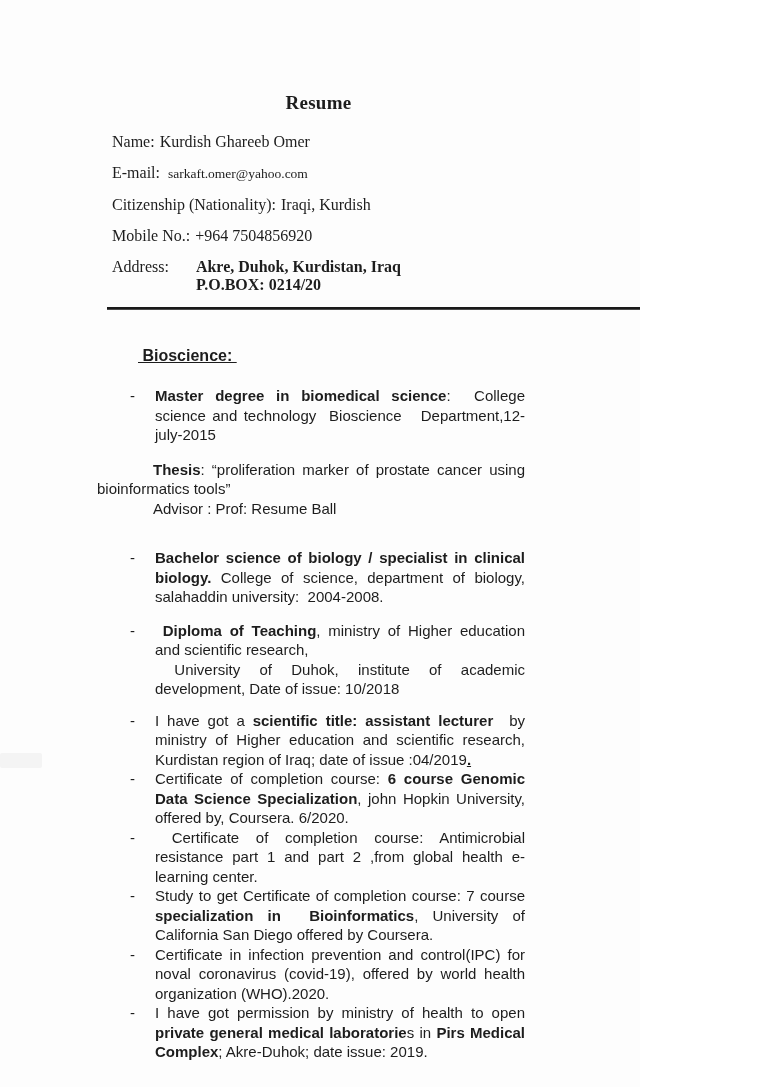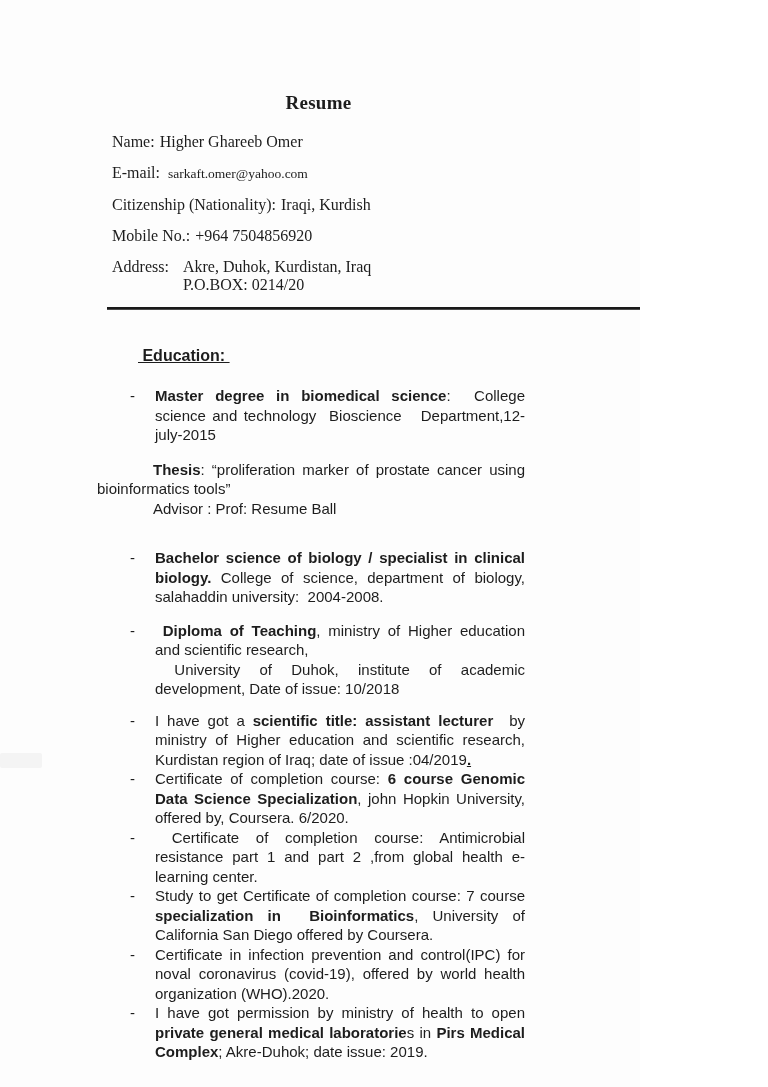--- a/index.html
+++ b/index.html
@@ -30,21 +30,21 @@
     margin-top: 19px;
     font-family: "Liberation Serif", serif;
     font-size: 16px;
     line-height: 18px;
   }
   .c-row { margin-bottom: 13px; }
   .c-row .lbl { font-weight: 400; }
   .c-row .val { margin-left: 5px; }
   .c-row .val.small { font-size: 13.5px; margin-left: 8px; }
   .c-row.addr { display: flex; }
-  .addr-lines { margin-left: 14px; }
+  .addr-lines { margin-left: 27px; font-weight: bold; }
   .addr-lines div { margin-bottom: 0; }
   
   .divider {
     margin: 7px 0 0 -5px;
     width: 548px;
     height: 2px;
     border-top: 2px solid #191919;
     border-bottom: 1px solid #4a4a4a;
   }
   
@@ -87,21 +87,21 @@
 </style>
 </head>
 <body>
 
 <div class="page">
 
   <h1 class="title">Resume</h1>
 
   <section class="contact">
     <p class="c-row">
-      <span class="lbl">Name:</span><span class="val">Higher Ghareeb Omer</span>
+      <span class="lbl">Name:</span><span class="val">Kurdish Ghareeb Omer</span>
     </p>
     <p class="c-row">
       <span class="lbl">E-mail:</span><span class="val small">sarkaft.omer@yahoo.com</span>
     </p>
     <p class="c-row">
       <span class="lbl">Citizenship (Nationality):</span><span class="val">Iraqi, Kurdish</span>
     </p>
     <p class="c-row">
       <span class="lbl">Mobile No.:</span><span class="val">+964 7504856920</span>
     </p>
@@ -110,21 +110,21 @@
       <div class="addr-lines">
         <div>Akre, Duhok, Kurdistan, Iraq</div>
         <div>P.O.BOX: 0214/20</div>
       </div>
     </div>
   </section>
 
   <div class="divider"></div>
 
   <section class="education">
-    <h2 class="edu-heading"> Education: </h2>
+    <h2 class="edu-heading"> Bioscience: </h2>
 
     <div class="edu-list">
 
       <div class="edu-item">
         <span class="edu-marker">-</span>
         <p class="edu-text"><span class="b">Master degree in biomedical science</span><span>:  College science and technology  Bioscience   Department,12-july-2015</span></p>
       </div>
 
       <p class="thesis"><span class="b">Thesis</span><span>: “proliferation marker of prostate cancer using bioinformatics tools”</span></p>
       <p class="advisor">Advisor : Prof: Resume Ball</p>

